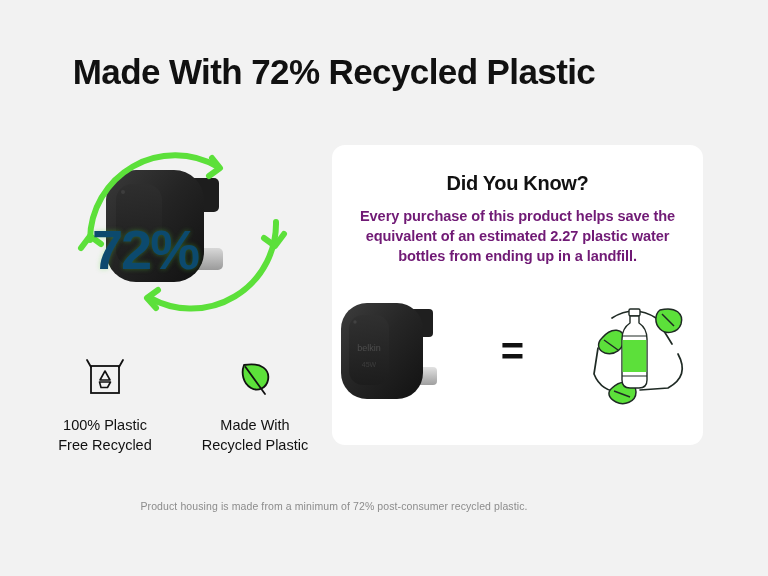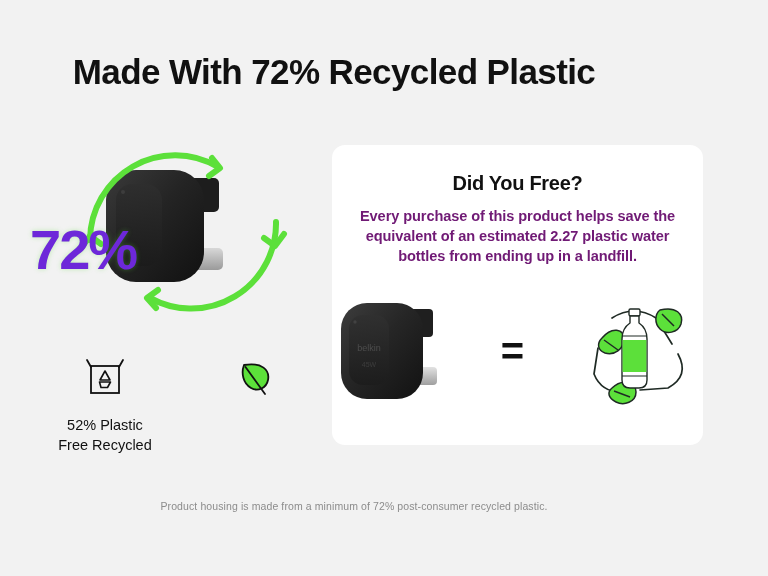--- a/index.html
+++ b/index.html
@@ -45,24 +45,24 @@
     width: 230px;
     height: 232px;
   }
   .hero-badge svg { display: block; }
 
   .hero-pct {
     position: absolute;
     left: 0;
     top: 92px;
     width: 230px;
-    text-align: left;
+    text-align: center;
     font-size: 56px;
     font-weight: bold;
-    color: #6d28d9;
+    color: #0c4a6e;
     letter-spacing: -2px;
     line-height: 1;
     text-shadow: 0 0 5px rgba(92,224,58,0.35);
   }
 
   .features {
     position: absolute;
     left: 0;
     top: 222px;
     width: 300px;
@@ -142,21 +142,20 @@
   
   .footnote {
     position: absolute;
     top: 500px;
     left: 0;
     width: 668px;
     text-align: center;
     font-size: 10.5px;
     color: #8c8c8c;
     letter-spacing: 0.1px;
-    padding-left: 20px;
   }
 </style>
 </head>
 <body>
 
 <div class="page-title">Made With 72% Recycled Plastic</div>
 
 <div class="left-col">
 
   <div class="hero-badge">
@@ -206,39 +205,43 @@
     <div class="feature">
       <div class="feature-icon">
         <svg width="44" height="40" viewBox="0 0 44 40">
           <path d="M8 9 L4 2 M36 9 L40 2" stroke="#111111" stroke-width="1.8" fill="none" stroke-linecap="round"></path>
           <rect x="8" y="8" width="28" height="27" fill="none" stroke="#111111" stroke-width="1.8"></rect>
           <path d="M22 13 L27 22 L17 22 Z" fill="none" stroke="#111111" stroke-width="1.6" stroke-linejoin="round"></path>
           <path d="M16.5 24 L27.5 24 L24.5 29.5 L18 29.5 Z" fill="none" stroke="#111111" stroke-width="1.6" stroke-linejoin="round"></path>
         </svg>
       </div>
       <div class="feature-label">
-        <span>52% Plastic</span><br>
+        <span>100% Plastic</span><br>
         <span>Free Recycled</span>
       </div>
     </div>
 
     <div class="feature">
       <div class="feature-icon">
         <svg width="46" height="44" viewBox="0 0 46 44">
           <path d="M12 9 C30 6 38 14 36 24 C34.5 32 26 36 19 32 C11 27.5 9 17 12 9 Z" fill="#5ce03a" stroke="#111111" stroke-width="1.8" stroke-linejoin="round"></path>
           <path d="M13.5 11 L33 38" stroke="#111111" stroke-width="1.8" fill="none" stroke-linecap="round"></path>
         </svg>
       </div>
+      <div class="feature-label">
+        <span>Made With</span><br>
+        <span>Recycled Plastic</span>
+      </div>
     </div>
 
   </div>
 </div>
 
 <div class="info-card">
-  <div class="card-title">Did You Free?</div>
+  <div class="card-title">Did You Know?</div>
   <div class="card-body">Every purchase of this product helps save the equivalent of an estimated 2.27 plastic water bottles from ending up in a landfill.</div>
 
   <div class="equation">
 
     <div class="eq-charger">
       <svg width="126" height="116" viewBox="0 0 126 116">
         <defs>
           <linearGradient id="bodyGrad2" x1="0" y1="0" x2="1" y2="1">
             <stop offset="0%" stop-color="#3d3d3d"></stop>
             <stop offset="45%" stop-color="#262626"></stop>

